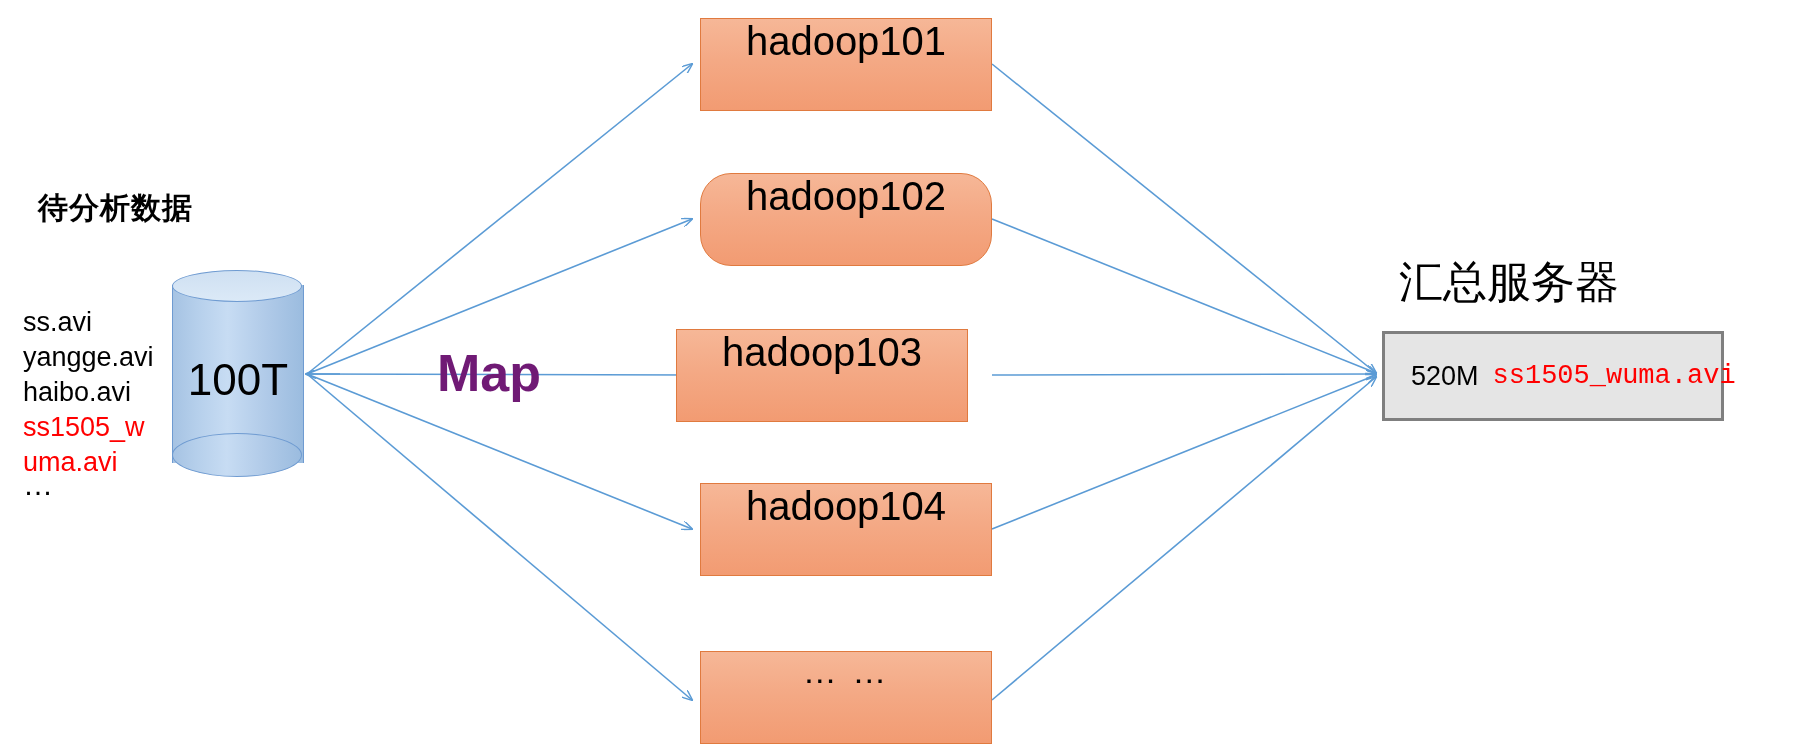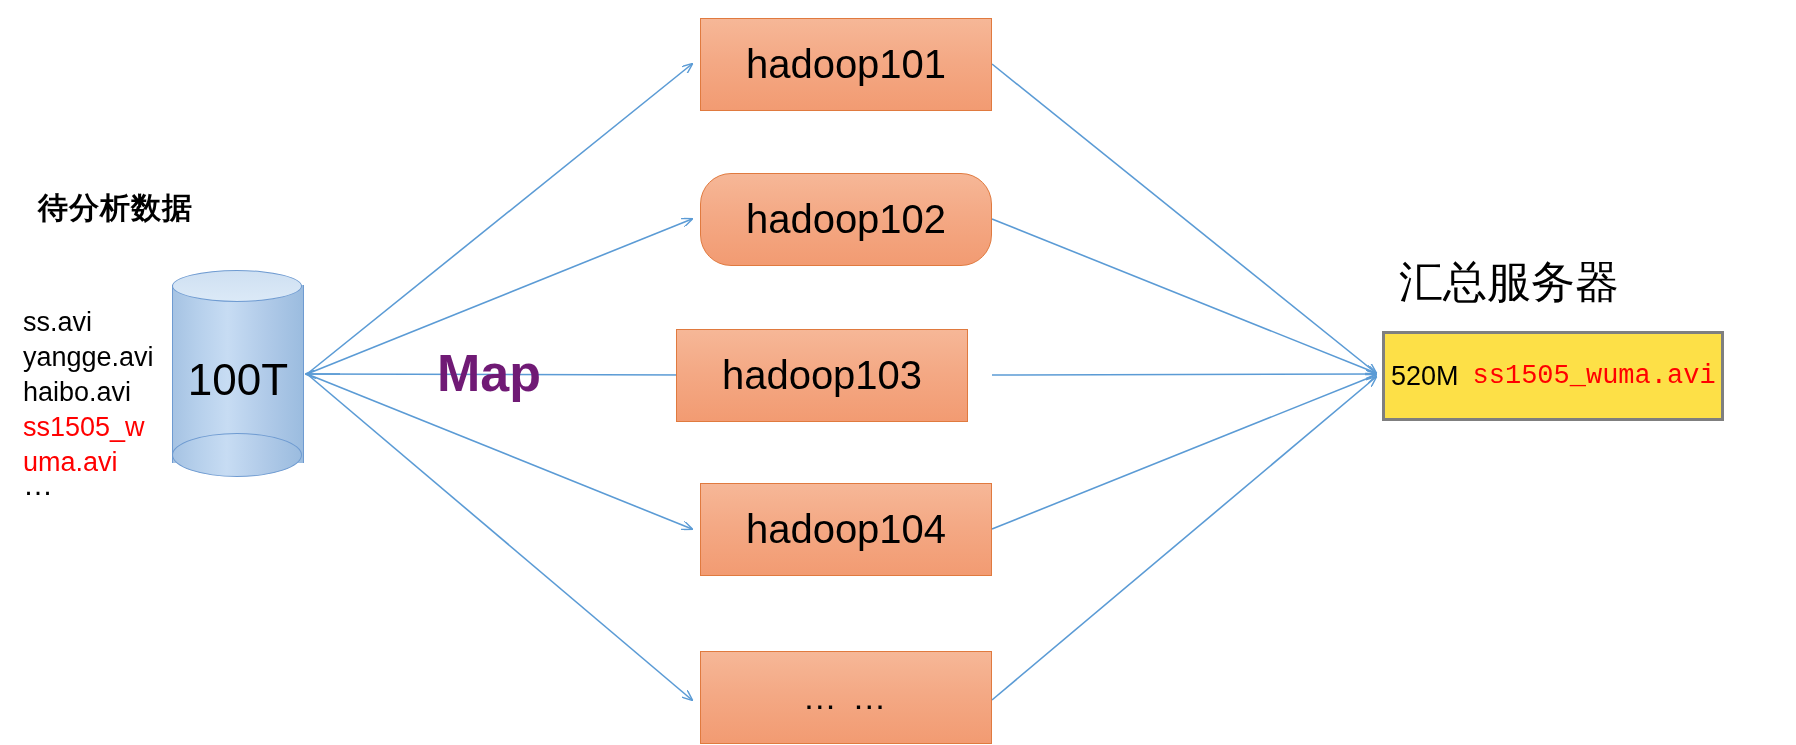--- a/index.html
+++ b/index.html
@@ -120,21 +120,21 @@
 
   
   .node-box {
     position: absolute;
     width: 292px;
     height: 93px;
     box-sizing: border-box;
     border: 1px solid #e07a3f;
     background: linear-gradient(to bottom, #f6b797 0%, #f4a985 45%, #f29b72 100%);
     display: flex;
-    align-items: center;
+    align-items: flex-start;
     justify-content: center;
     font-size: 40px;
     color: #000000;
   }
   .node-box.ellipsis-box { font-size: 34px; letter-spacing: 3px; }
 
   
   .agg-title {
     position: absolute;
     left: 1399px;
@@ -145,24 +145,24 @@
     line-height: 1.2;
   }
   .agg-box {
     position: absolute;
     left: 1382px;
     top: 331px;
     width: 342px;
     height: 90px;
     box-sizing: border-box;
     border: 3px solid #7f7f7f;
-    background: #fde047;
+    background: #e5e5e5;
     display: flex;
     align-items: center;
-    padding-left: 6px;
+    padding-left: 26px;
     font-size: 27px;
     color: #000000;
     gap: 14px;
   }
   .agg-box .agg-file { color: #ff0000; font-family: Liberation Mono, monospace; }
 </style>
 </head>
 <body>
 
 <div id="canvas">

